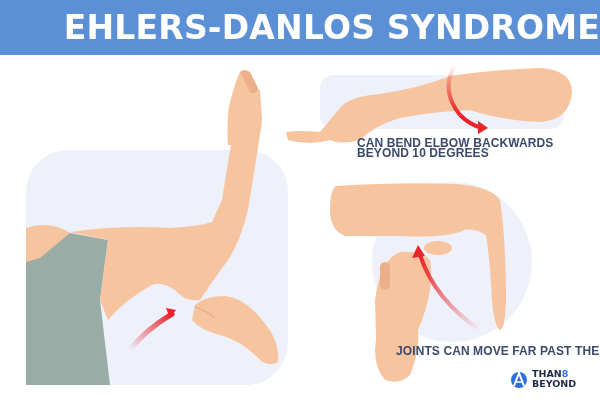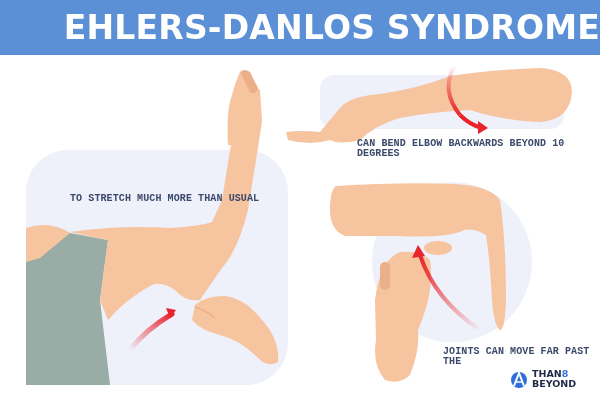--- a/index.html
+++ b/index.html
@@ -1,19 +1,19 @@
 <!DOCTYPE html>
 <html><head>
 <meta charset="utf-8">
 <style>
   html,body{margin:0;padding:0;}
   body{width:600px;height:400px;overflow:hidden;background:#ffffff;position:relative;font-family:"Liberation Sans","DejaVu Sans",sans-serif;}
   .banner{position:absolute;left:0;top:0;width:600px;height:55px;background:#5b8fd6;display:flex;align-items:center;justify-content:flex-end;}
   .banner h1{margin:0;color:#fff;font-family:"DejaVu Sans",sans-serif;font-weight:bold;font-size:33px;letter-spacing:0.2px;}
-  .caption{position:absolute;color:#3b4a6b;font-family:Liberation Mono, monospace;font-weight:bold;font-size:10px;line-height:9.5px;letter-spacing:0.1px;}
+  .caption{position:absolute;color:#3b4a6b;font-family:Liberation Sans, sans-serif;font-weight:bold;font-size:12px;line-height:9.5px;letter-spacing:0.1px;}
   svg.art{position:absolute;left:0;top:0;}
   .logo{position:absolute;left:513px;top:369px;display:flex;align-items:center;}
   .logo-text{font-family:"DejaVu Sans",sans-serif;font-weight:bold;font-size:9.5px;line-height:9.5px;color:#1f2a44;margin-left:3px;}
   .logo-text .eight{color:#2e6fd9;}
 </style>
 </head>
 <body>
 
 <div class="banner">
   <h1>EHLERS-DANLOS SYNDROME</h1>
@@ -75,28 +75,27 @@
   </g>
 
   <g>
     <circle cx="519" cy="380" r="8" fill="#2e6fd9"></circle>
     <path d="M514 386 L519 373 L524 386" stroke="#fff" stroke-width="2" fill="none"></path>
     <line x1="516" y1="382" x2="522" y2="382" stroke="#fff" stroke-width="1.5"></line>
   </g>
 </svg>
 
 <div class="caption" style="left:70px;top:194px;">
-  <div>TO STRETCH MUCH MORE THAN USUAL</div>
 </div>
 
 <div class="caption" style="left:357px;top:139px;">
   <div>CAN BEND ELBOW BACKWARDS BEYOND 10 DEGREES</div>
 </div>
 
-<div class="caption" style="left:396px;top:347px;margin-left:47px;">
+<div class="caption" style="left:396px;top:347px;">
   <div>JOINTS CAN MOVE FAR PAST THE</div>
 </div>
 
 <div class="logo">
   <div style="width:16px;height:16px;"></div>
   <div class="logo-text">
     <div><span>THAN</span><span class="eight">8</span></div>
     <div>BEYOND</div>
   </div>
 </div>

